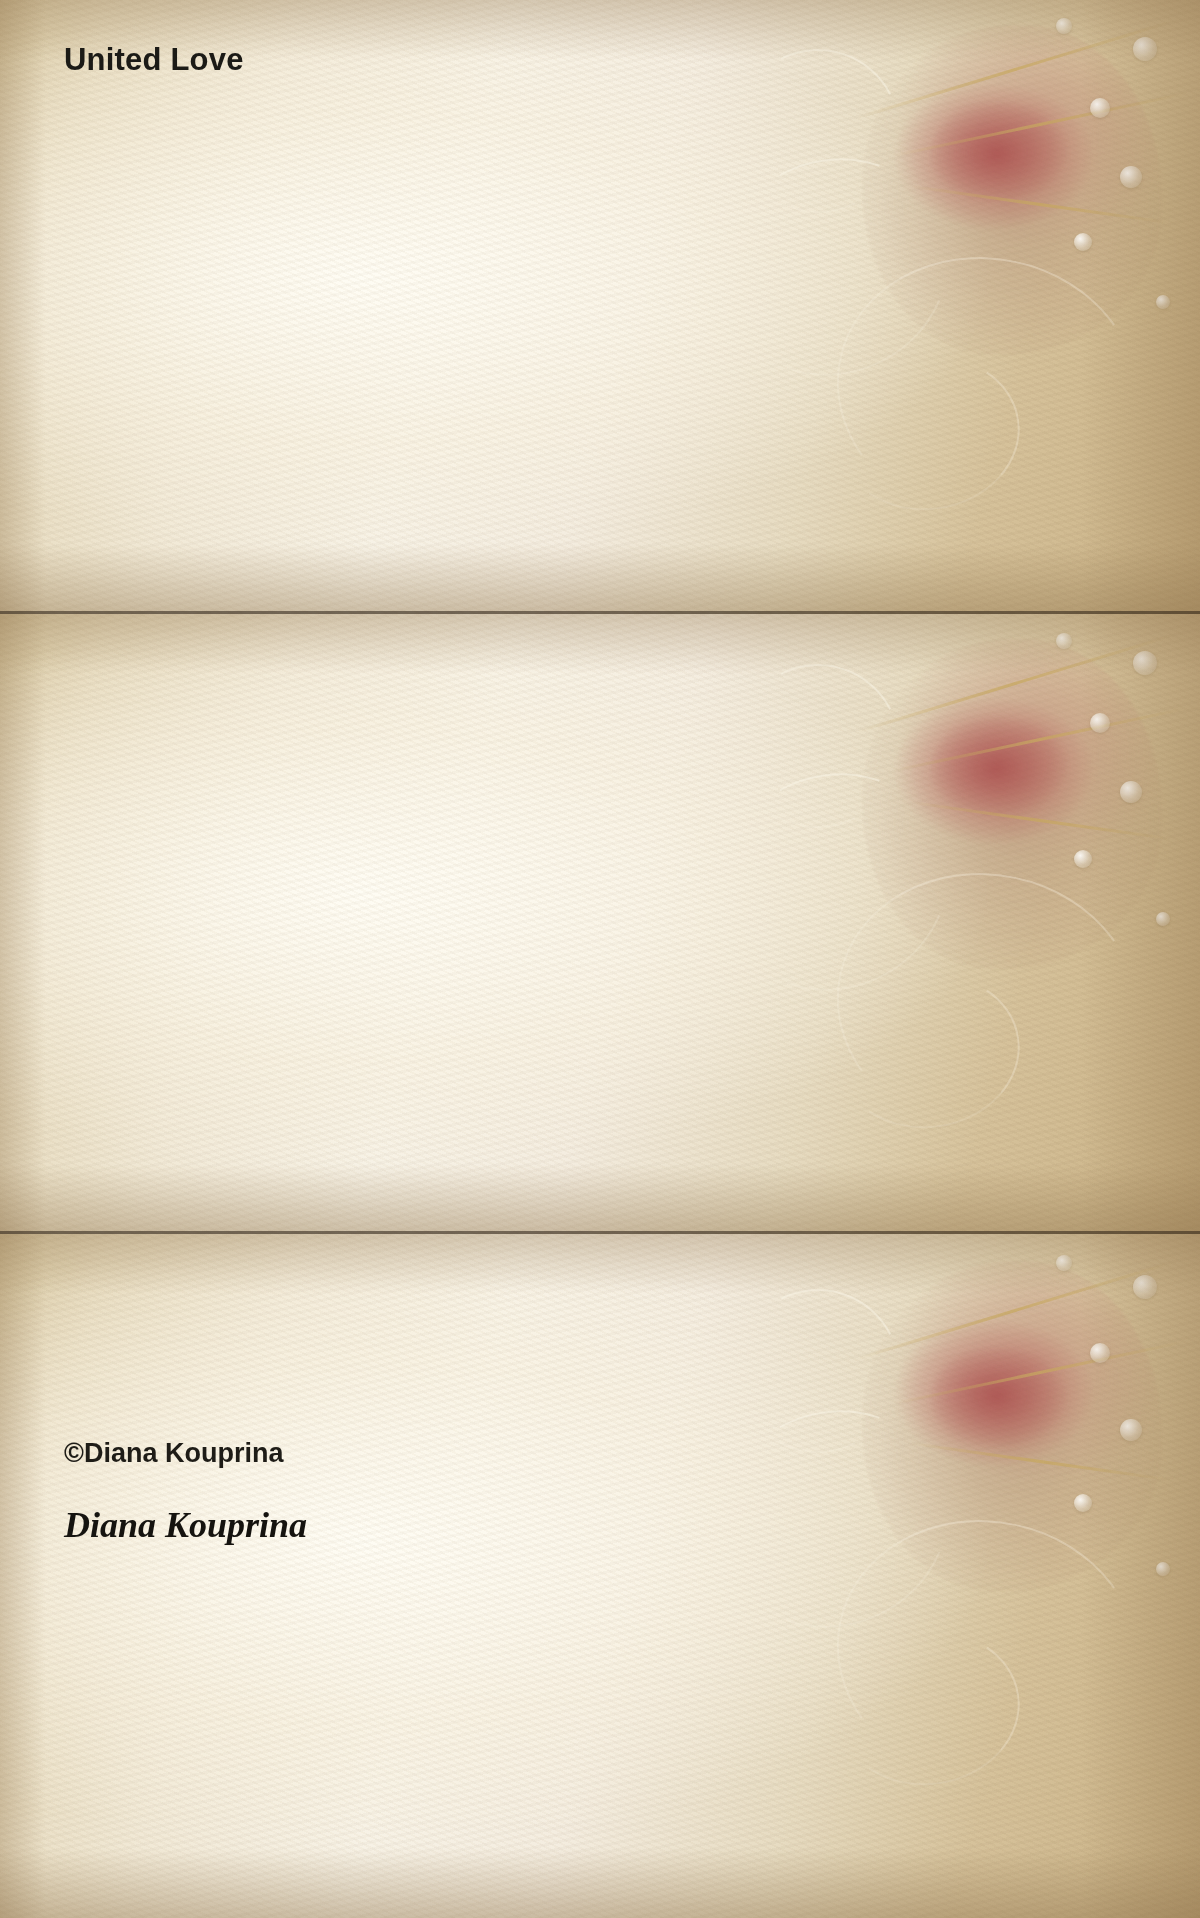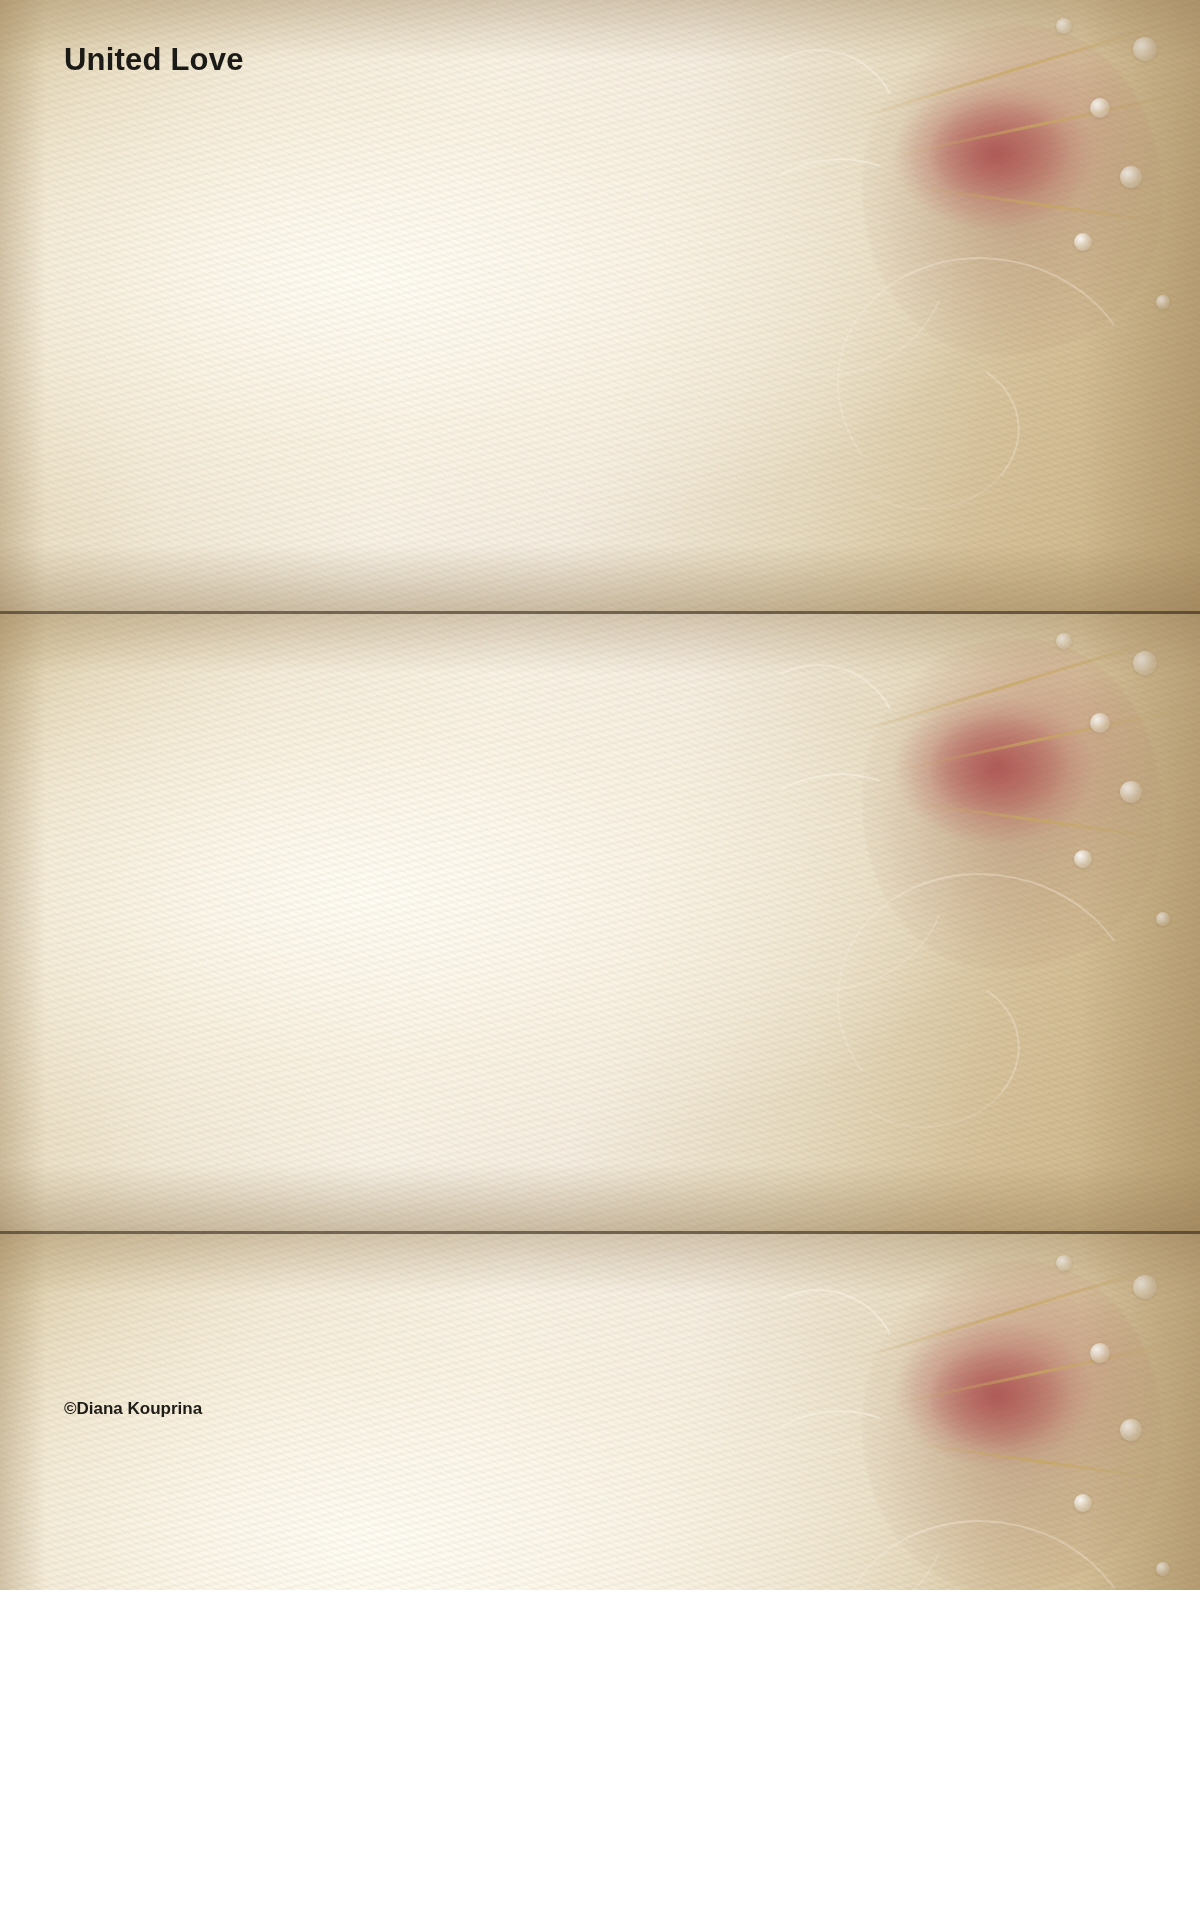--- a/index.html
+++ b/index.html
@@ -6,21 +6,21 @@
     margin: 0;
     padding: 0;
     background: #ffffff;
   }
   body {
     font-family: "Liberation Sans", sans-serif;
   }
   #page {
     position: relative;
     width: 1200px;
-    height: 1590px;
+    height: 1918px;
     overflow: hidden;
     background: #e9dfc6;
   }
 
   
   .panel {
     position: absolute;
     left: 0;
     width: 1200px;
     overflow: hidden;
@@ -161,22 +161,22 @@
     color: #1e1c17;
     line-height: 42.5px;
     white-space: pre-wrap;
   }
   .stanza-1 { top: 125px; }
   .stanza-2 { top: 551px; }
   .stanza-3 { top: 1060px; }
   .copyright {
     position: absolute;
     left: 64px;
-    top: 1399px;
-    font-size: 17px;
+    top: 1438px;
+    font-size: 27px;
     font-weight: bold;
     color: #1e1c17;
   }
   .signature {
     position: absolute;
     left: 64px;
     top: 1504px;
     font-family: "Liberation Serif", serif;
     font-style: italic;
     font-size: 36px;
@@ -265,15 +265,16 @@
   </div>
 
   <div class="panel-seam" style="top:611px"></div>
   <div class="panel-seam" style="top:1231px"></div>
 
   <div class="content">
     <div class="title">United Love</div>
 
 
     <div class="copyright">©Diana Kouprina</div>
+    <div class="signature">Diana Kouprina</div>
   </div>
 
 </div>
 
 </body></html>

